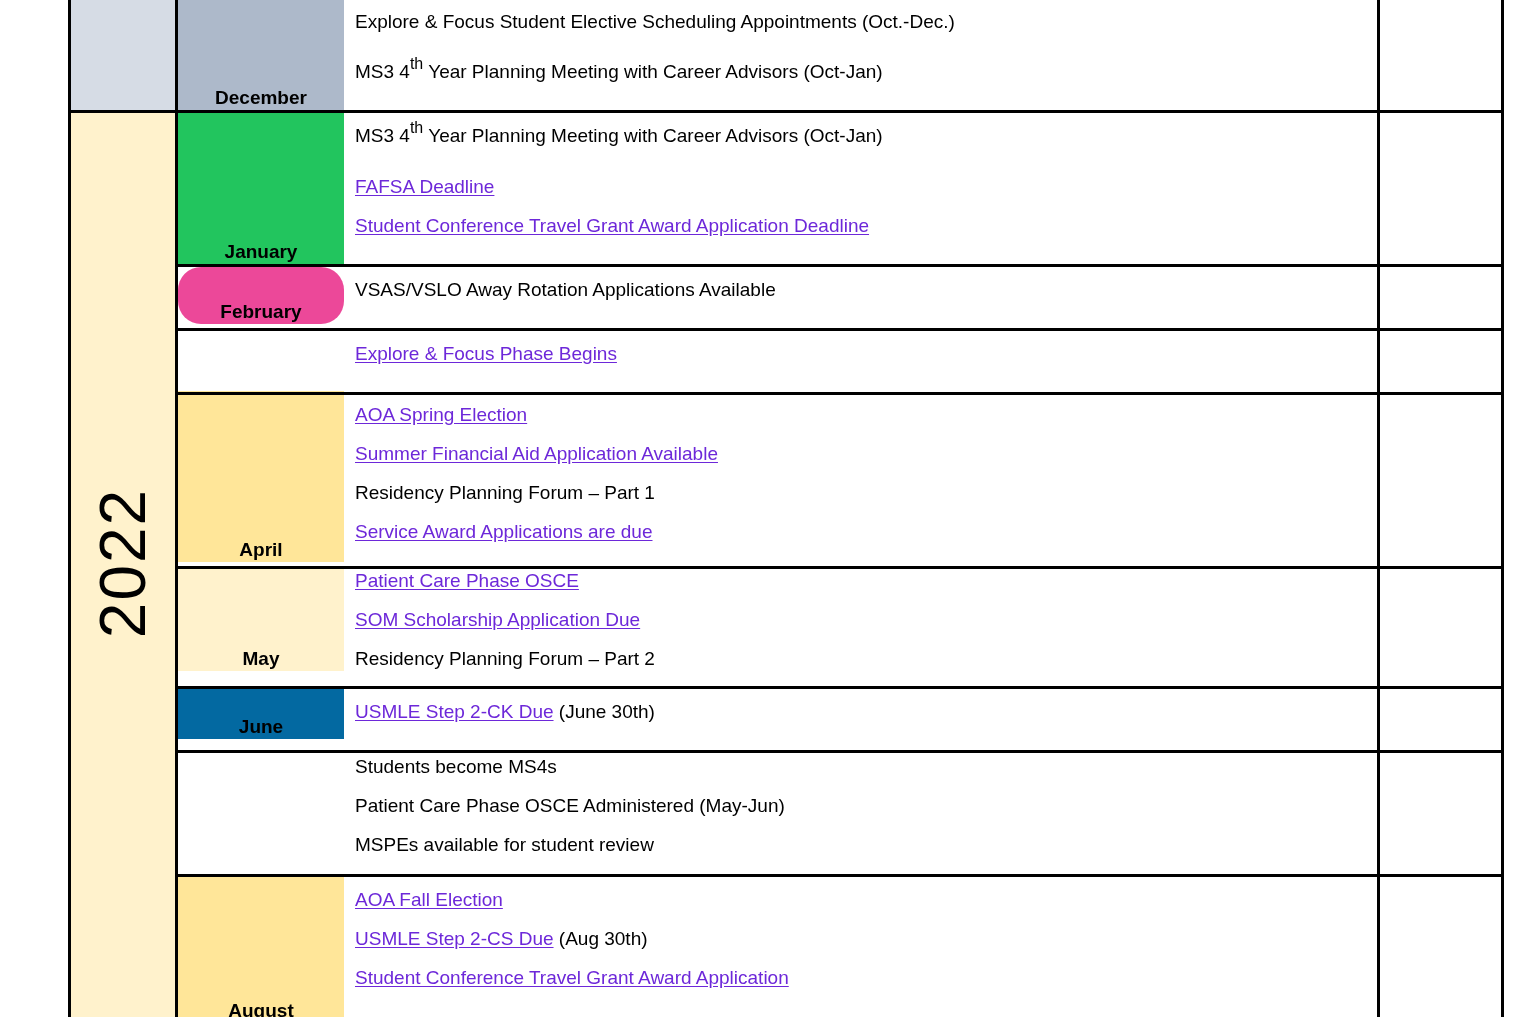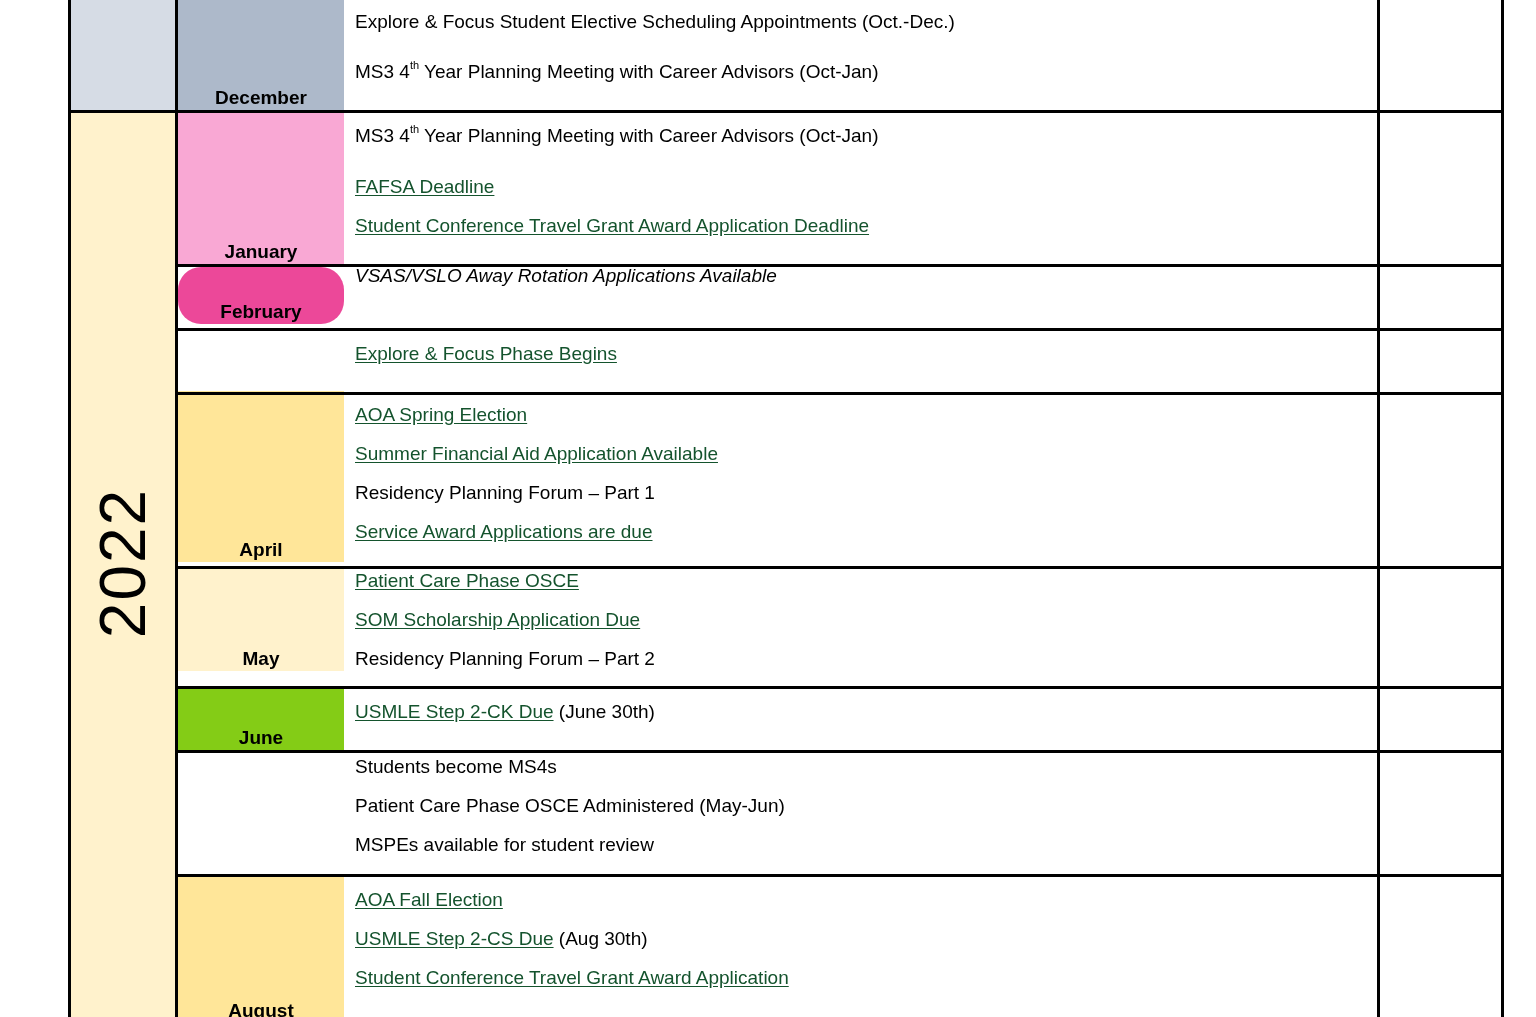--- a/index.html
+++ b/index.html
@@ -7,69 +7,69 @@
          font-family: "Liberation Sans", "DejaVu Sans", sans-serif; color: #000; }
   .page { position: absolute; left: 0; top: 0; width: 1536px; height: 1017px; }
   .vline { position: absolute; top: 0; width: 3px; background: #000; }
   .hline { position: absolute; height: 3px; background: #000; }
   .year-cell { position: absolute; left: 71px; width: 105px; }
   .month-cell { position: absolute; left: 178px; width: 166px; display: flex;
                 align-items: flex-end; justify-content: center; box-sizing: border-box;
                 padding-bottom: 1px; font-weight: bold; font-size: 19px; }
   .events { position: absolute; left: 355px; }
   .ev { position: absolute; left: 0; white-space: nowrap; font-size: 19px; line-height: 22px; }
-  .ev a { color: #14532d; text-decoration: underline; text-underline-offset: 2px; text-align: center; }
-  .ev sup { font-size: 11px; line-height: 0; position: relative; top: -2px; }
+  .ev a { color: #6d28d9; text-decoration: underline; text-underline-offset: 2px; text-align: center; }
+  .ev sup { font-size: 16px; line-height: 0; position: relative; top: -2px; }
   .year-label { position: absolute; left: 123px; top: 563px; transform: translate(-50%, -50%) rotate(-90deg);
                 font-size: 64px; letter-spacing: 2px; white-space: nowrap; }
 </style>
 </head>
 <body>
 
 <div class="page">
 
   <div class="year-cell" style="top:0;height:110px;background:#d6dce5;"></div>
   <div class="year-cell" style="top:113px;height:904px;background:#fff2cc;"></div>
   <div class="year-label">2022</div>
 
   <div class="month-cell" style="top:0;height:110px;background:#adb9ca;">
       <span>December</span>
     </div>
-  <div class="month-cell" style="top:113px;height:151px;background:#f9a8d4;">
+  <div class="month-cell" style="top:113px;height:151px;background:#22c55e;">
       <span>January</span>
     </div>
   <div class="month-cell" style="top:267px;height:57px;background:#ec4899;border-radius:23px;">
       <span>February</span>
     </div>
   <div class="month-cell" style="top:391px;height:171px;background:#ffe699;">
       <span>April</span>
     </div>
   <div class="month-cell" style="top:569px;height:102px;background:#fff2cc;">
       <span>May</span>
     </div>
-  <div class="month-cell" style="top:689px;height:61px;background:#84cc16;">
+  <div class="month-cell" style="top:689px;height:50px;background:#0369a1;">
       <span>June</span>
     </div>
   <div class="month-cell" style="top:877px;height:146px;background:#ffe699;">
       <span>August</span>
     </div>
 
   <div class="events" style="top:0;">
     <div class="ev" style="top:11px;"><span>Explore &amp; Focus Student Elective Scheduling Appointments (Oct.-Dec.)</span></div>
     <div class="ev" style="top:61px;"><span>MS3 4</span><sup>th</sup><span> Year Planning Meeting with Career Advisors (Oct-Jan)</span></div>
   </div>
 
   <div class="events" style="top:0;">
     <div class="ev" style="top:125px;"><span>MS3 4</span><sup>th</sup><span> Year Planning Meeting with Career Advisors (Oct-Jan)</span></div>
     <div class="ev" style="top:176px;"><a>FAFSA Deadline</a></div>
     <div class="ev" style="top:215px;"><a>Student Conference Travel Grant Award Application Deadline</a></div>
   </div>
 
   <div class="events" style="top:0;">
-    <div class="ev" style="top:265px;font-style:italic;"><span>VSAS/VSLO Away Rotation Applications Available</span></div>
+    <div class="ev" style="top:279px;"><span>VSAS/VSLO Away Rotation Applications Available</span></div>
   </div>
 
   <div class="events" style="top:0;">
     <div class="ev" style="top:343px;"><a>Explore &amp; Focus Phase Begins</a></div>
   </div>
 
   <div class="events" style="top:0;">
     <div class="ev" style="top:404px;"><a>AOA Spring Election</a></div>
     <div class="ev" style="top:443px;"><a>Summer Financial Aid Application Available</a></div>
     <div class="ev" style="top:482px;"><span>Residency Planning Forum – Part 1</span></div>

